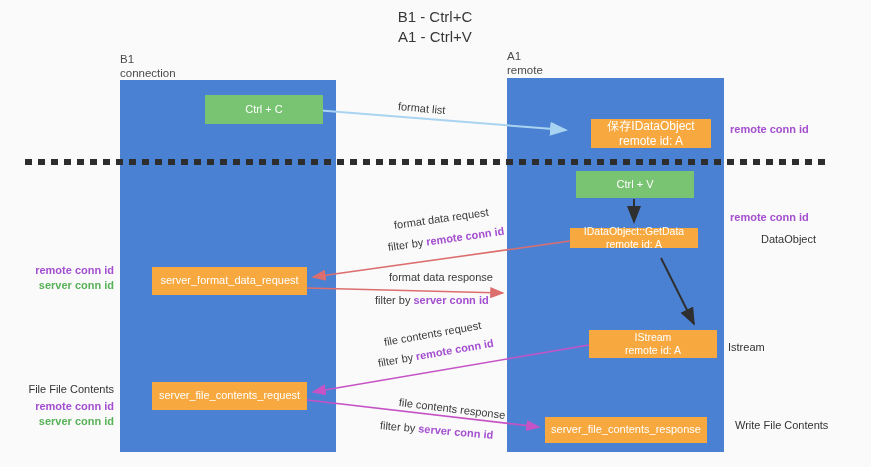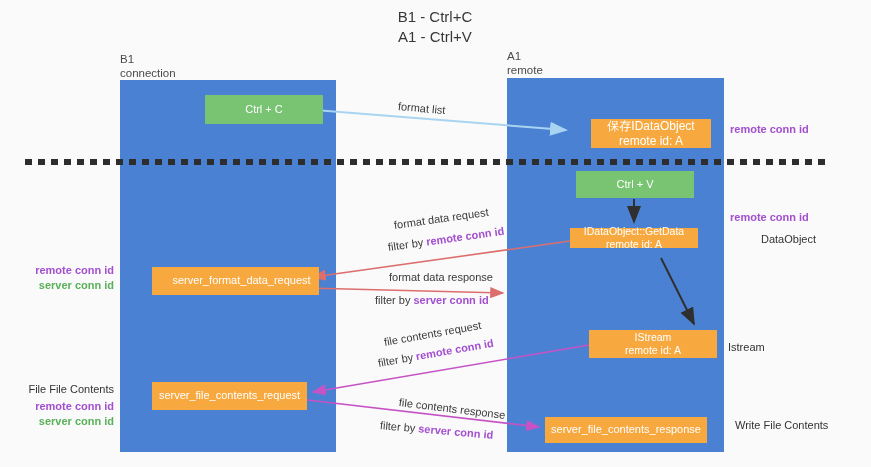--- a/index.html
+++ b/index.html
@@ -23,21 +23,21 @@
     background:repeating-linear-gradient(90deg,#2d2d2d 0 7px,transparent 7px 13px);}
   
   .box{display:flex;flex-direction:column;align-items:center;justify-content:center;
     color:#ffffff;font-size:11px;line-height:1.25;text-align:center;}
   .green{background:#79c472;}
   .orange{background:#f7a940;}
   #box-ctrl-c{left:157px;top:95px;width:118px;height:29px;margin-left:48px;}
   #box-save{left:575px;top:119px;width:120px;height:29px;font-size:12px;margin-left:16px;}
   #box-ctrl-v{left:576px;top:171px;width:118px;height:27px;}
   #box-getdata{left:570px;top:228px;width:128px;height:20px;font-size:10.5px;}
-  #box-format-req{left:152px;top:267px;width:155px;height:28px;padding-left:12px;}
+  #box-format-req{left:152px;top:267px;width:155px;height:28px;}
   #box-format-resp{left:510px;top:279px;width:155px;height:28px;}
   #box-istream{left:589px;top:330px;width:128px;height:28px;font-size:10.5px;}
   #box-file-req{left:152px;top:382px;width:155px;height:28px;}
   #box-file-resp{left:545px;top:417px;width:162px;height:26px;}
   
   .mlabel{font-size:11px;color:#333;white-space:nowrap;}
   .conn-purple{color:#a34fd0;font-weight:bold;}
   .conn-green{color:#58b158;font-weight:bold;}
   .left-col-label{left:0;width:114px;text-align:right;line-height:1.35;}
   #lbl-r-conn-top{left:730px;top:123px;}

